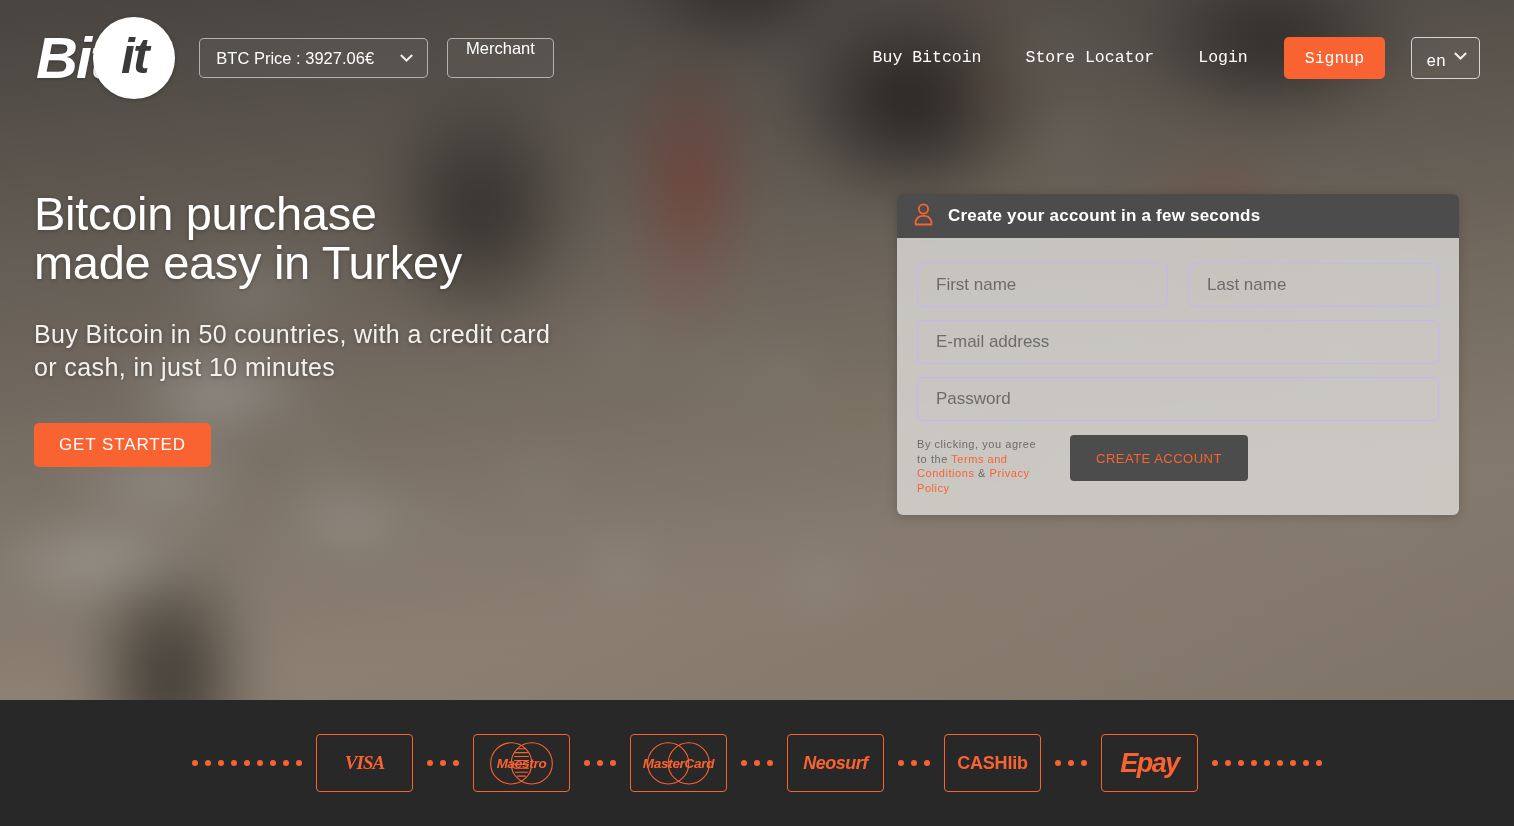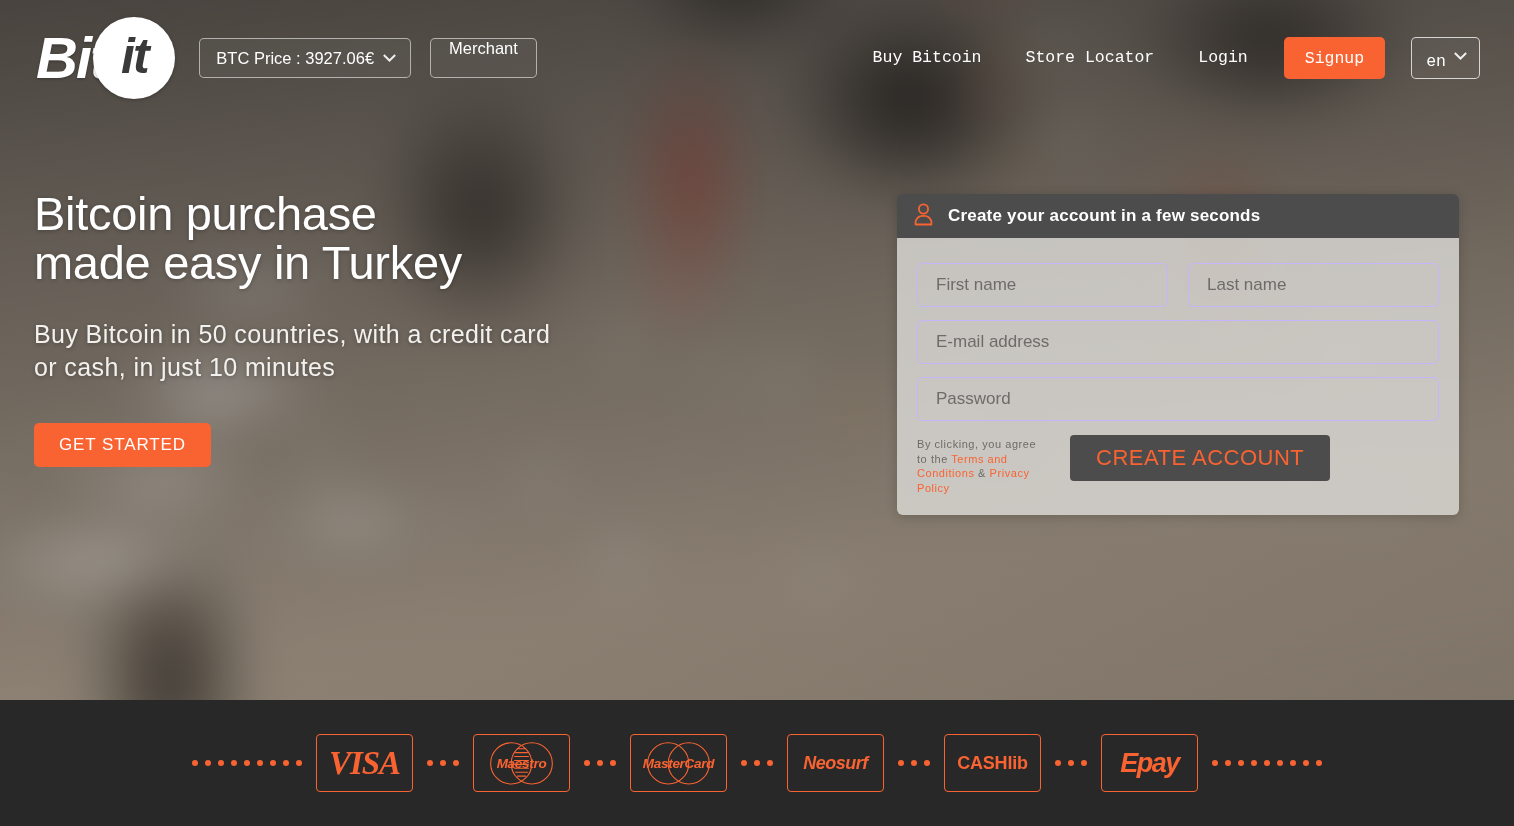--- a/index.html
+++ b/index.html
@@ -136,21 +136,21 @@
   }
 
   .btc-pill {
     margin-left: 24px;
     height: 40px;
     padding: 0 16px;
     border: 1px solid rgba(255,255,255,.55);
     border-radius: 5px;
     display: flex;
     align-items: center;
-    gap: 11px;
+    gap: 28px;
     color: #ffffff;
     font-size: 16.5px;
     background: rgba(255,255,255,.04);
     cursor: pointer;
     white-space: nowrap;
   }
   .chev {
     display: inline-block;
     width: 9px; height: 9px;
     border-right: 2px solid rgba(255,255,255,.9);
@@ -318,21 +318,21 @@
     color: #6d6b68;
     letter-spacing: .55px;
     padding-top: 2px;
   }
   .agree-text a { color: #f96332; text-decoration: none; }
   .create-btn {
     height: 46px;
     padding: 0 26px;
     background: #4c4c4c;
     color: #f96332;
-    font-size: 22px;
+    font-size: 13px;
     letter-spacing: .5px;
     border: none;
     border-radius: 4px;
     cursor: pointer;
     font-family: inherit;
   }
 
   
   .footer {
     position: absolute;
@@ -362,21 +362,21 @@
     border: 1px solid #f96332;
     border-radius: 4px;
     display: flex;
     align-items: center;
     justify-content: center;
     color: #f96332;
     overflow: hidden;
     position: relative;
   }
   .visa-txt {
-    font-size: 33px;
+    font-size: 19px;
     font-weight: bold;
     font-style: italic;
     letter-spacing: -1px;
     font-family: "Liberation Serif", serif;
   }
   .neosurf-txt {
     font-size: 18px;
     font-weight: bold;
     font-style: italic;
     letter-spacing: -.5px;

